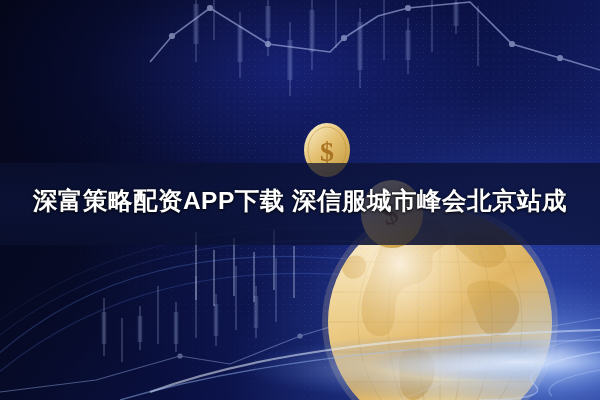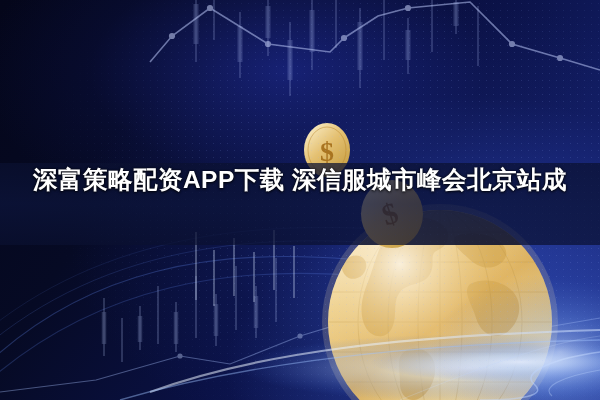--- a/index.html
+++ b/index.html
@@ -56,21 +56,21 @@
 
   
   .headline {
     position: absolute;
     left: 0; right: 0;
     top: 163px;
     height: 76px;
     display: flex;
     flex-direction: column;
     align-items: center;
-    justify-content: space-between;
+    justify-content: center;
     gap: 2px;
     color: #ffffff;
     font-size: 24.5px;
     font-weight: bold;
     letter-spacing: .5px;
     line-height: 34px;
     text-shadow: 0 1px 3px rgba(0,0,0,0.85), 0 0 2px rgba(0,0,0,0.7);
     white-space: nowrap;
   }
   .headline .line { display: block; }

